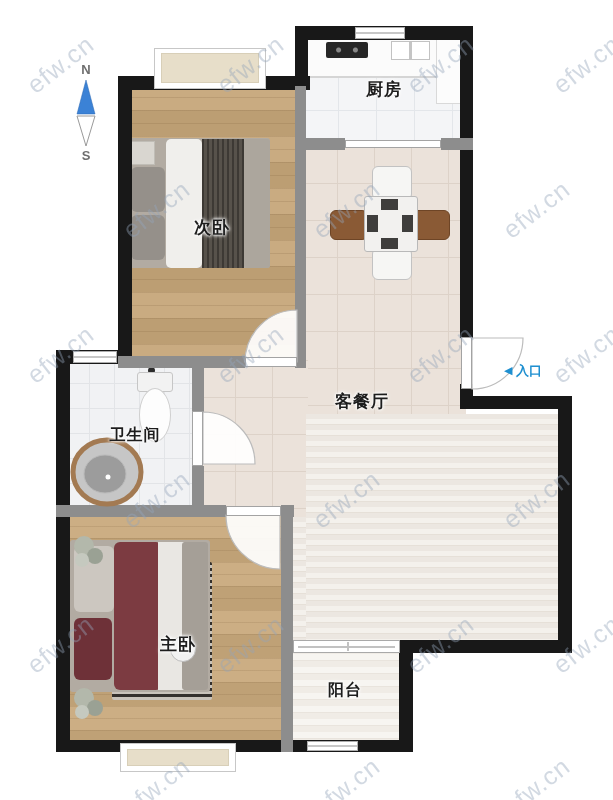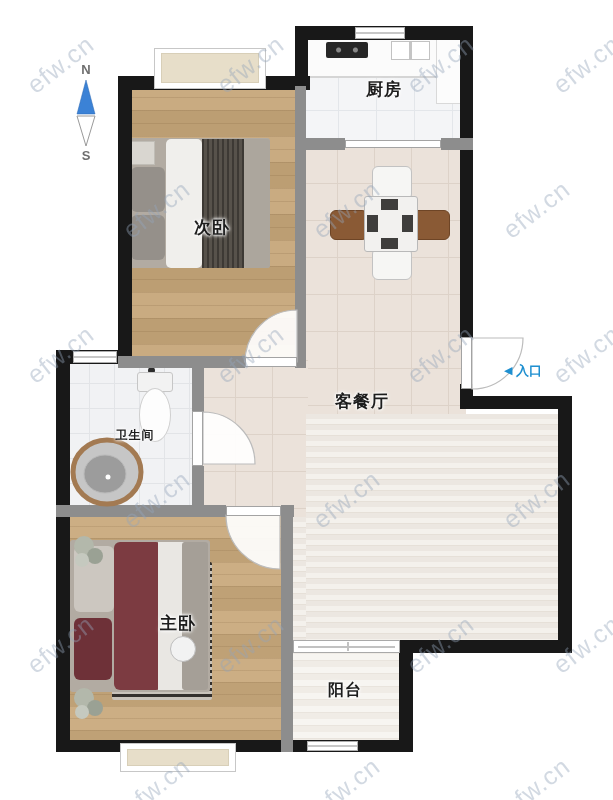--- a/index.html
+++ b/index.html
@@ -161,22 +161,22 @@
   <div class="abs slide" style="left:293px;top:640px;width:107px;height:13px;z-index:4"></div>
   <div class="abs leaf" style="left:345px;top:140px;width:96px;height:8px;z-index:4"></div>
   <div class="abs leaf" style="left:245px;top:357px;width:52px;height:10px;z-index:6"></div>
   <div class="abs leaf" style="left:192px;top:411px;width:11px;height:55px;z-index:6"></div>
   <div class="abs leaf" style="left:226px;top:506px;width:55px;height:10px;z-index:6"></div>
   <div class="abs leaf" style="left:461px;top:337px;width:11px;height:52px;z-index:6"></div>
 
   <div class="lbl" style="left:212px;top:227px">次卧</div>
   <div class="lbl" style="left:384px;top:89px">厨房</div>
   <div class="lbl" style="left:362px;top:401px">客餐厅</div>
-  <div class="lbl" style="left:135px;top:435px;font-size:12px">卫生间</div>
-  <div class="lbl" style="left:178px;top:623px">主卧</div>
+  <div class="lbl" style="left:135px;top:435px;font-size:16px">卫生间</div>
+  <div class="lbl" style="left:178px;top:644px">主卧</div>
   <div class="lbl" style="left:345px;top:690px;font-size:16px">阳台</div>
 
   <div class="entry" style="left:504px;top:362px">
     <span style="font-size:11px;vertical-align:1px">◀</span>
     <span>入口</span>
   </div>
 
   <svg class="abs" style="left:66px;top:58px;z-index:6" width="40" height="104" viewBox="0 0 40 104">
     <text x="20" y="16" text-anchor="middle" font-size="13" font-weight="bold" fill="#6f6f6f">N</text>
     <polygon points="20,22 29,56 11,56" fill="#3b82d6" stroke="#2a66b0" stroke-width="0.5"></polygon>

